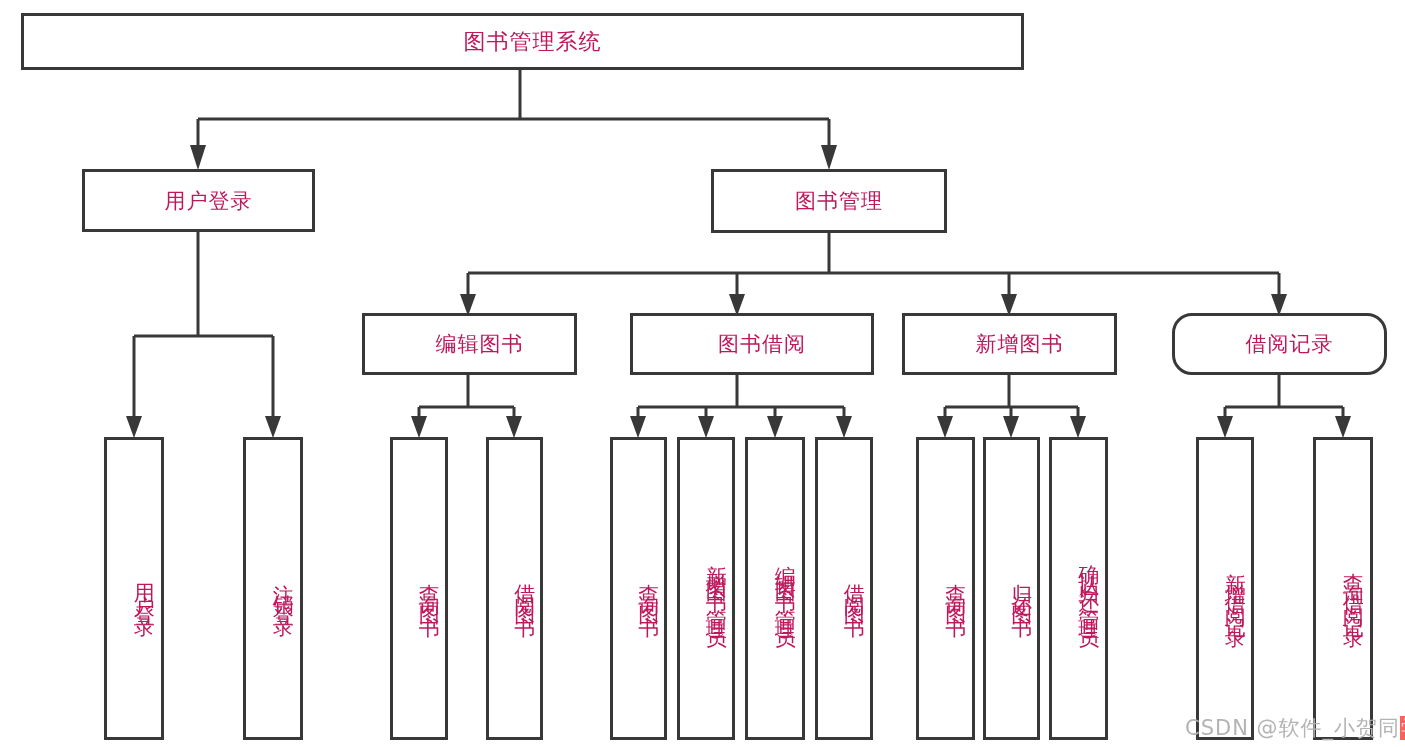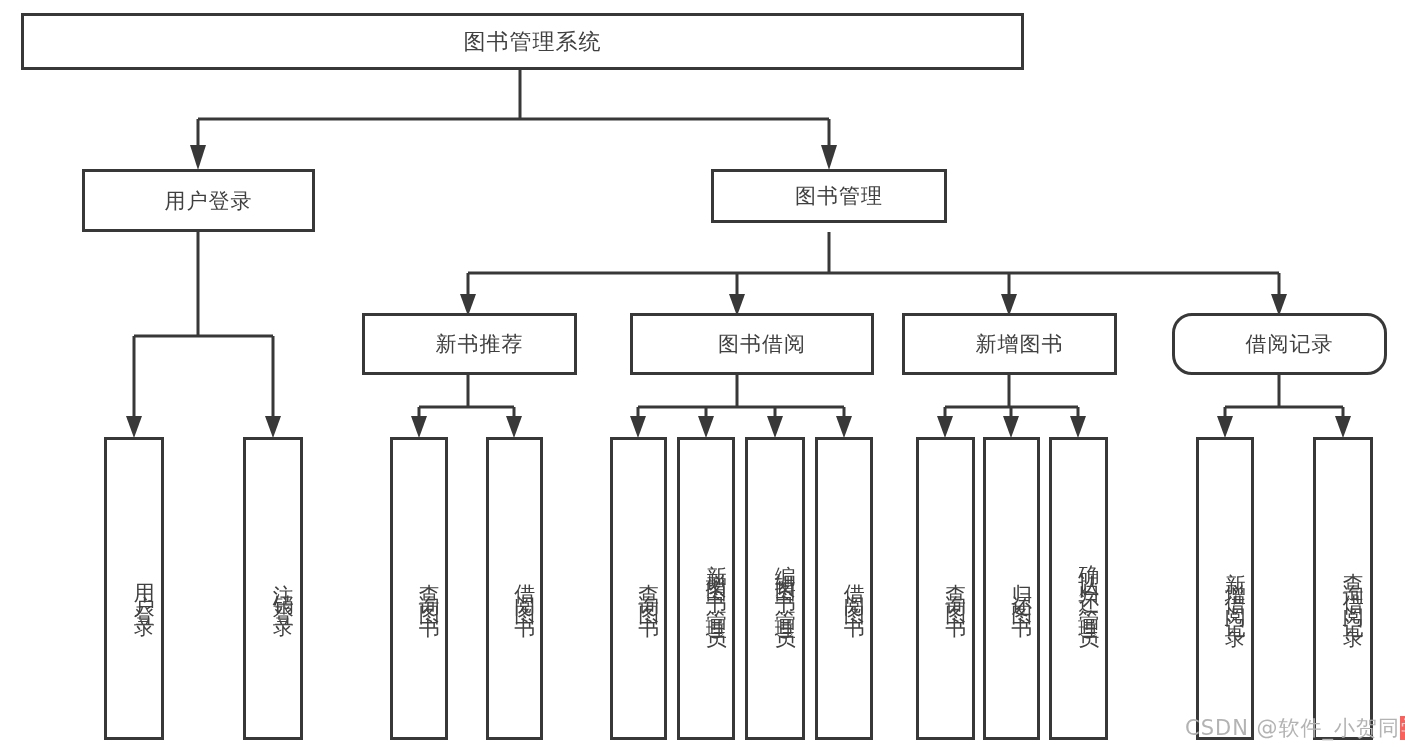--- a/index.html
+++ b/index.html
@@ -22,40 +22,40 @@
     pointer-events: none;
   }
   .box {
     position: absolute;
     box-sizing: border-box;
     border: 3px solid #383838;
     background: #ffffff;
     display: flex;
     align-items: center;
     justify-content: center;
-    color: #404040;
+    color: #be185d;
     font-size: 21px;
     letter-spacing: 1px;
     text-align: center;
     padding-left: 20px;
   }
   .vtext {
     writing-mode: vertical-rl;
     letter-spacing: 11px;
     font-size: 21px;
     line-height: 1.25;
   }
   .vtext-tight {
     letter-spacing: 9px;
   }
   
   .n-root   { left: 21px;  top: 13px;  width: 1003px; height: 57px; font-size: 22px; }
   
   .n-login  { left: 82px;  top: 169px; width: 233px; height: 63px; }
-  .n-mgmt   { left: 711px; top: 169px; width: 236px; height: 54px; }
+  .n-mgmt   { left: 711px; top: 169px; width: 236px; height: 64px; }
   
   .lvl3 { top: 313px; height: 62px; }
   .n-newrec { left: 362px;  width: 215px; }
   .n-borrow { left: 630px;  width: 244px; }
   .n-current{ left: 902px;  width: 215px; }
   .n-record { left: 1172px; width: 215px; border-radius: 20px; }
   
   .vbox { top: 437px; height: 303px; }
   .n-login-v   { left: 104px;  width: 60px; }
   .n-logout    { left: 243px;  width: 60px; }
@@ -144,21 +144,21 @@
   </div>
 
   <div class="box n-login">
     <span>用户登录</span>
   </div>
   <div class="box n-mgmt">
     <span>图书管理</span>
   </div>
 
   <div class="box lvl3 n-newrec">
-    <span>新书推荐</span>
+    <span>编辑图书</span>
   </div>
   <div class="box lvl3 n-borrow">
     <span>图书借阅</span>
   </div>
   <div class="box lvl3 n-current">
     <span>新增图书</span>
   </div>
   <div class="box lvl3 n-record">
     <span>借阅记录</span>
   </div>

